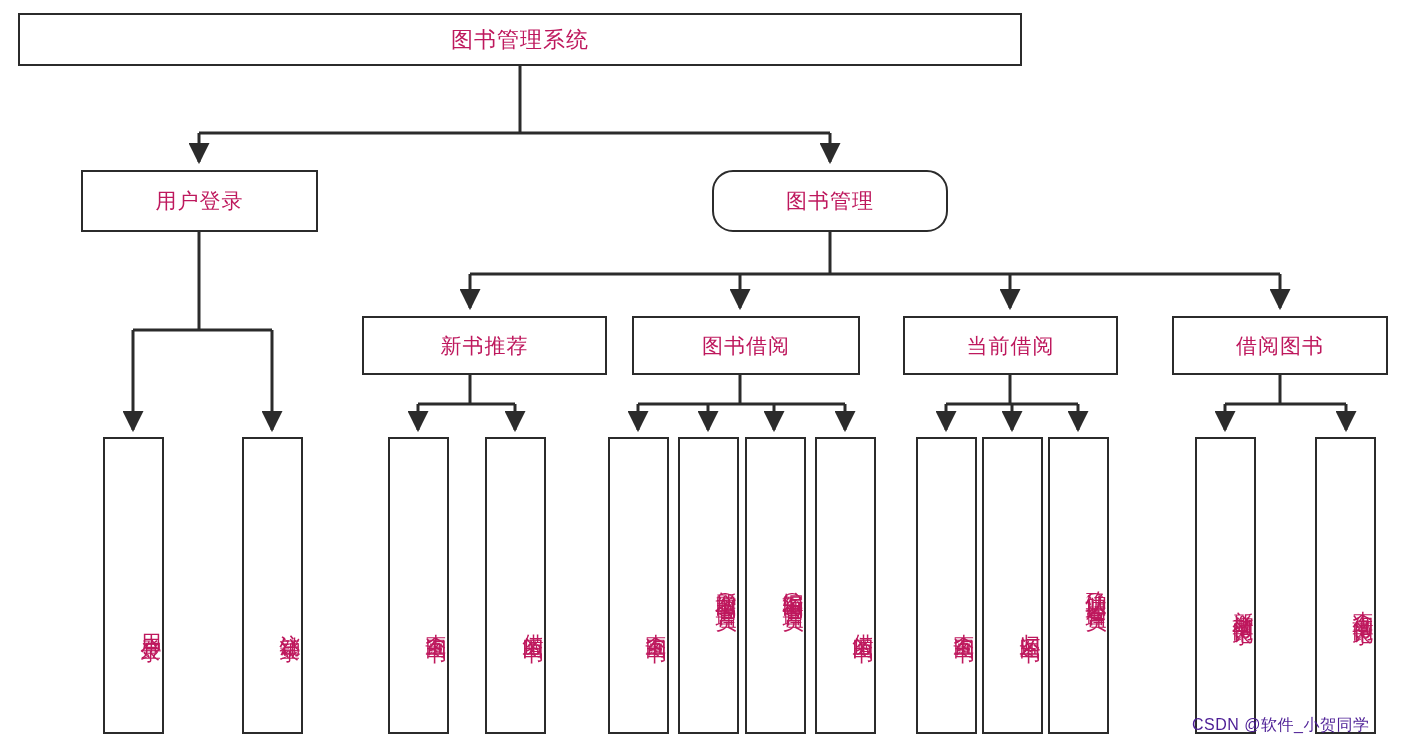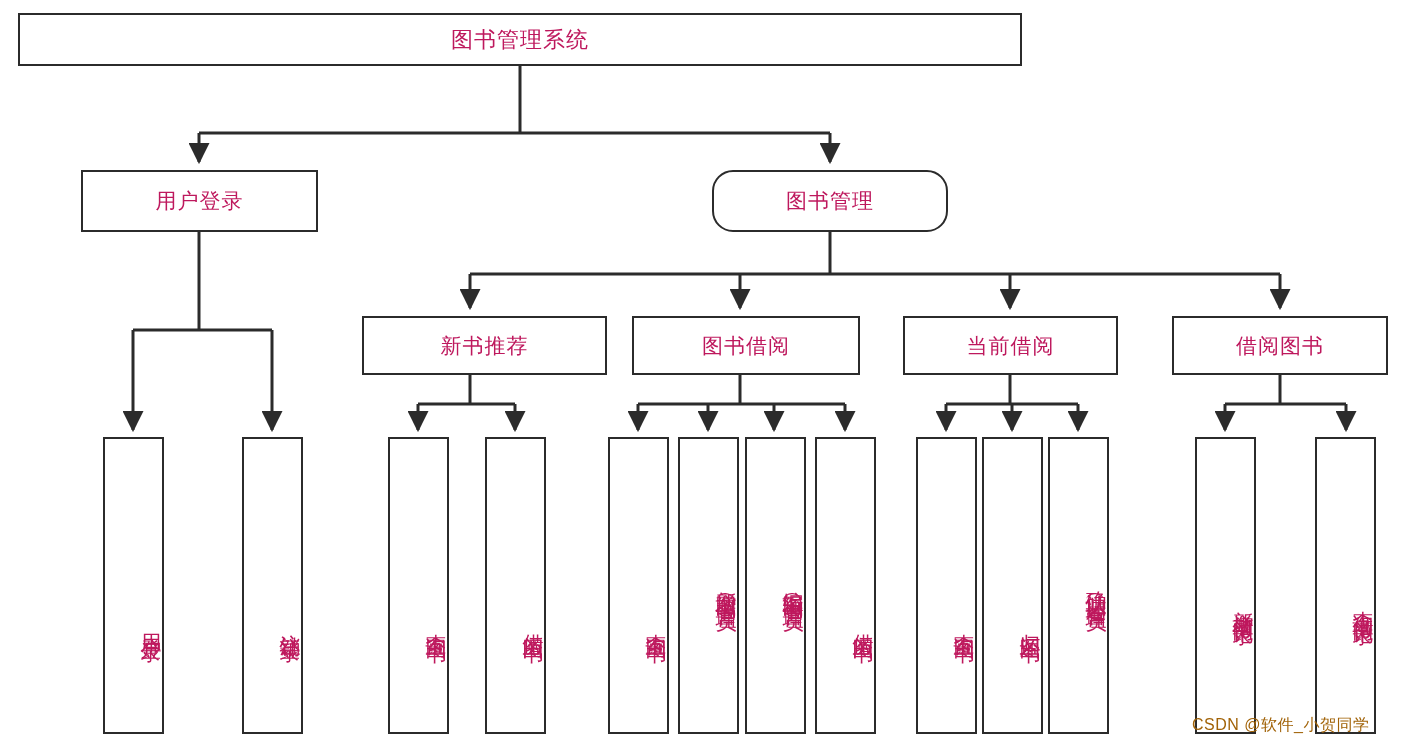--- a/index.html
+++ b/index.html
@@ -52,21 +52,21 @@
     padding-top: 4px;
     align-items: flex-start;
     justify-content: center;
   }
   .leaf-tall {
     align-items: flex-start;
   }
   .watermark {
     position: absolute;
     font-size: 16px;
-    color: #a16207;
+    color: #4c1d95;
     white-space: nowrap;
     letter-spacing: 0.5px;
   }
 </style>
 </head>
 <body>
 
 <div id="canvas">
 
   <svg class="wires" viewBox="0 0 1405 747" xmlns="http://www.w3.org/2000/svg">

